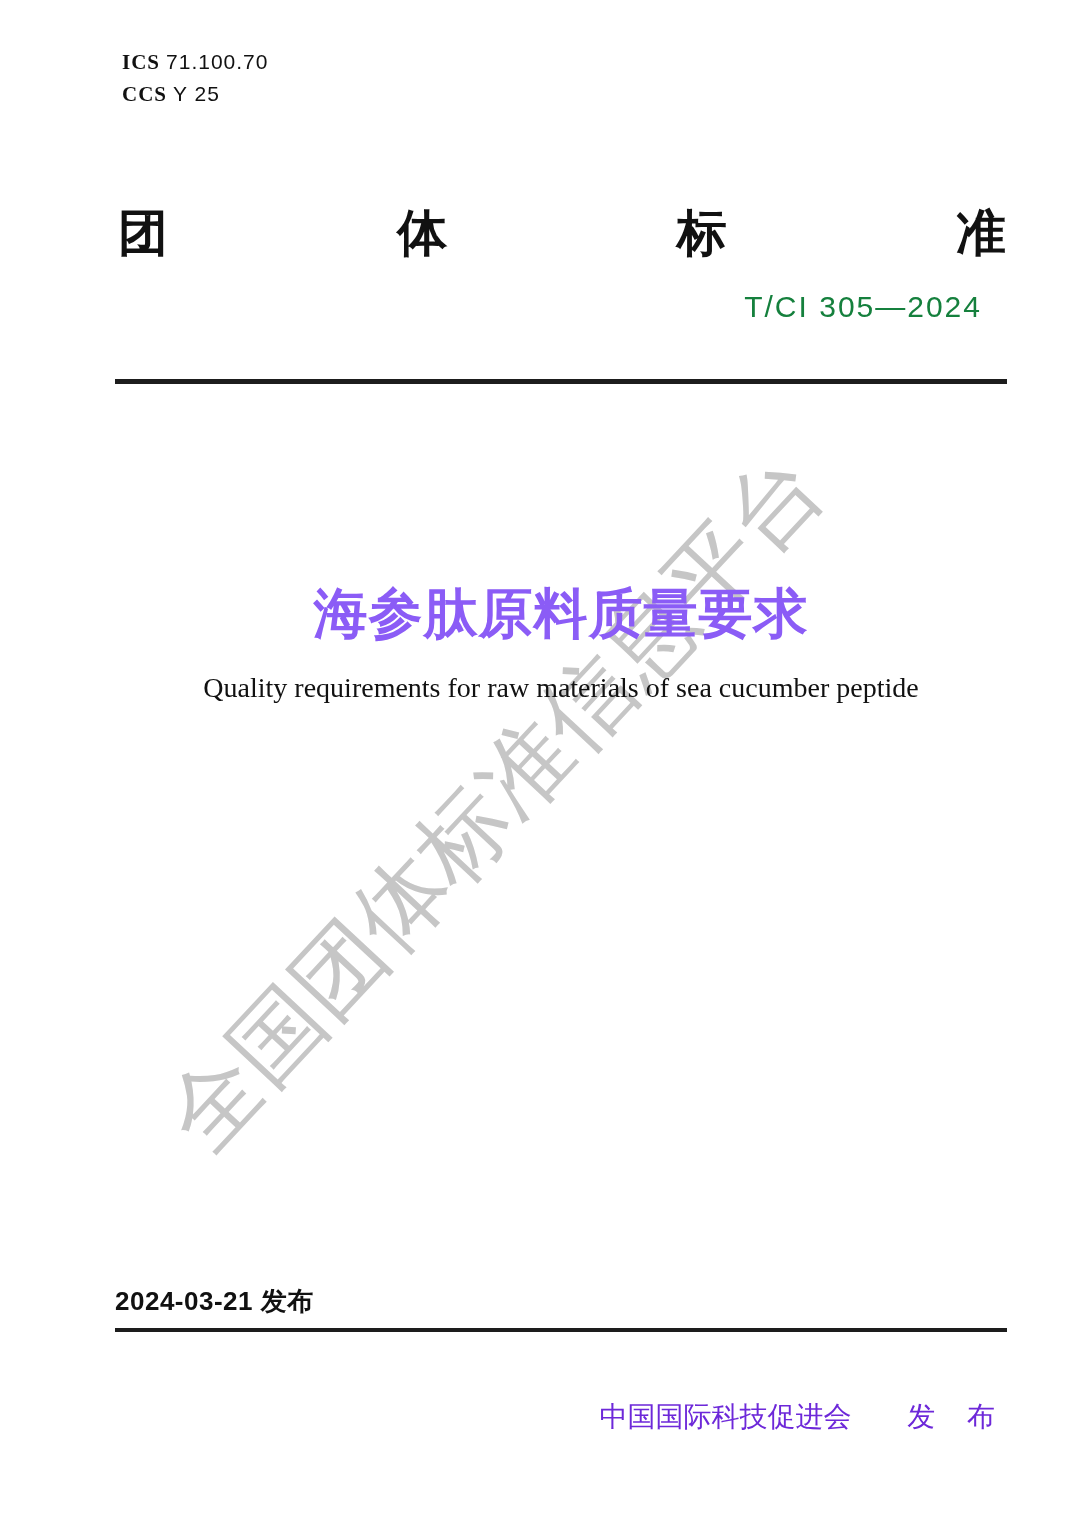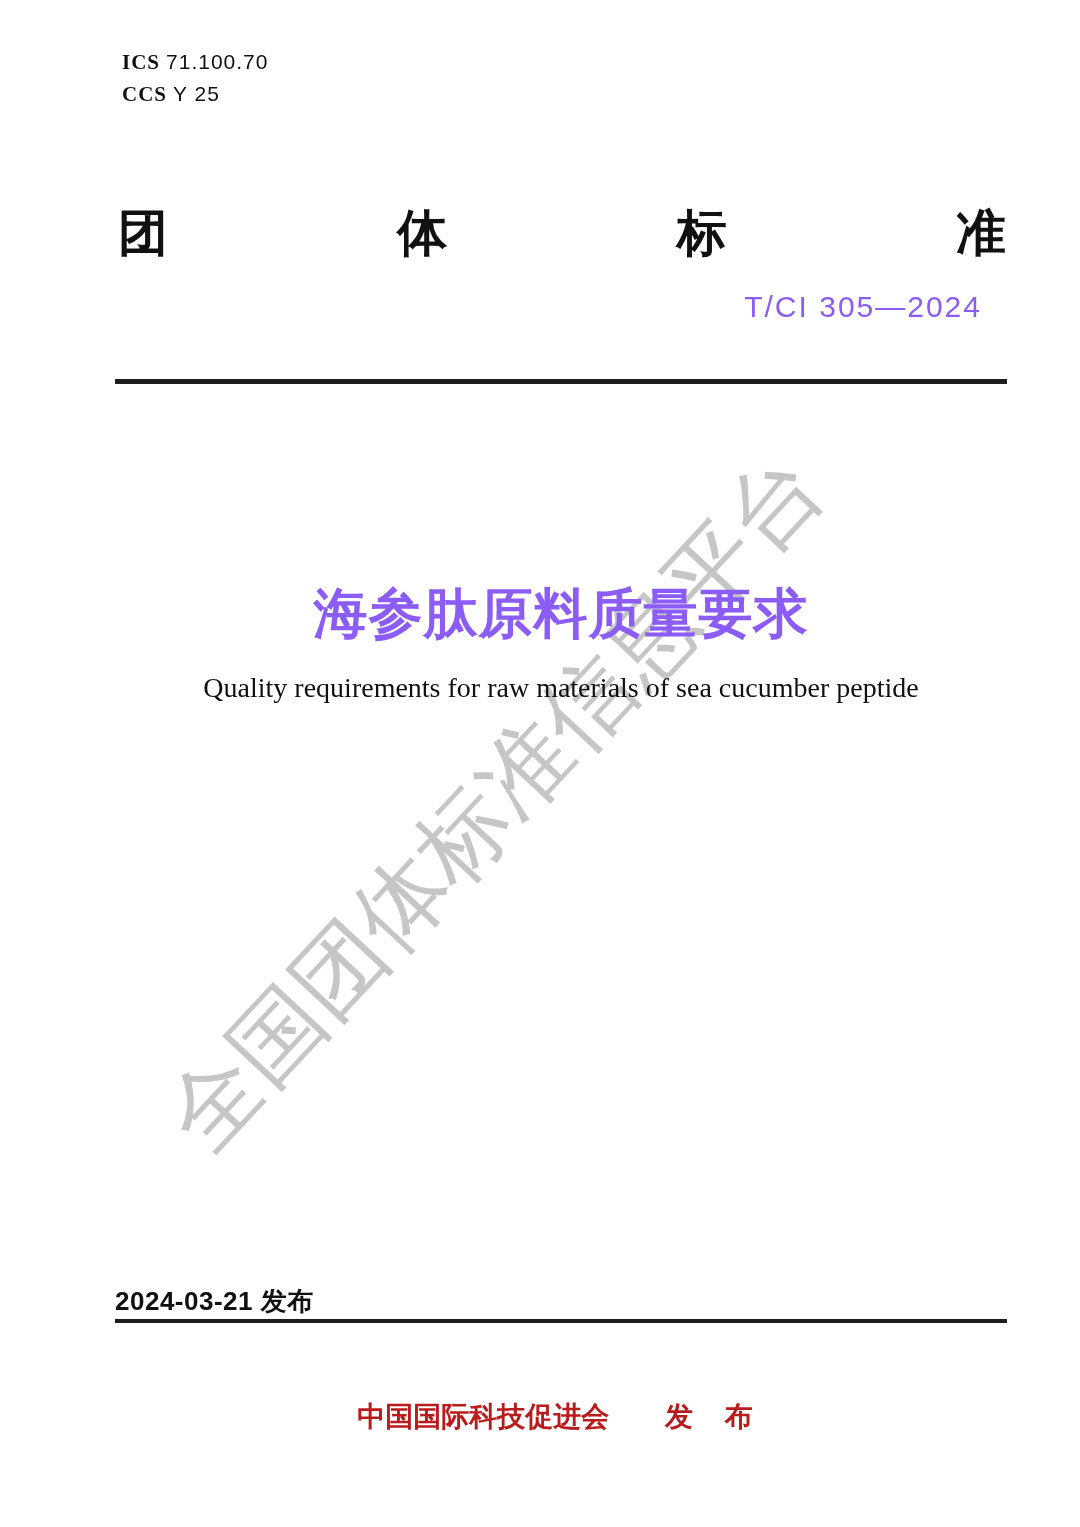--- a/index.html
+++ b/index.html
@@ -68,21 +68,21 @@
   }
 
   .std-number {
     position: absolute;
     left: 118px;
     top: 290px;
     width: 864px;
     text-align: right;
     font-size: 30px;
     letter-spacing: 2px;
-    color: #8b5cf6;
+    color: #15803d;
   }
 
   .divider-top {
     position: absolute;
     left: 115px;
     top: 379px;
     width: 892px;
     height: 5px;
     background: #1d1d1d;
   }
@@ -113,34 +113,35 @@
     position: absolute;
     left: 115px;
     top: 1284px;
     width: 892px;
     display: flex;
     justify-content: space-between;
     align-items: flex-end;
     font-size: 26px;
     font-weight: bold;
     letter-spacing: 0.5px;
+    padding-bottom: 9px;
     border-bottom: 4px solid #1d1d1d;
     box-sizing: border-box;
     color: #111;
   }
 
   .publisher-row {
     position: absolute;
     left: 115px;
     top: 1398px;
     width: 892px;
-    text-align: center;
+    text-align: right;
     font-size: 28px;
-    font-weight: bold;
-    color: #b91c1c;
+    font-weight: normal;
+    color: #6d28d9;
   }
   .publish-label {
     margin-left: 48px;
     letter-spacing: 12px;
   }
 </style>
 </head>
 <body>
 
 <div class="page">

